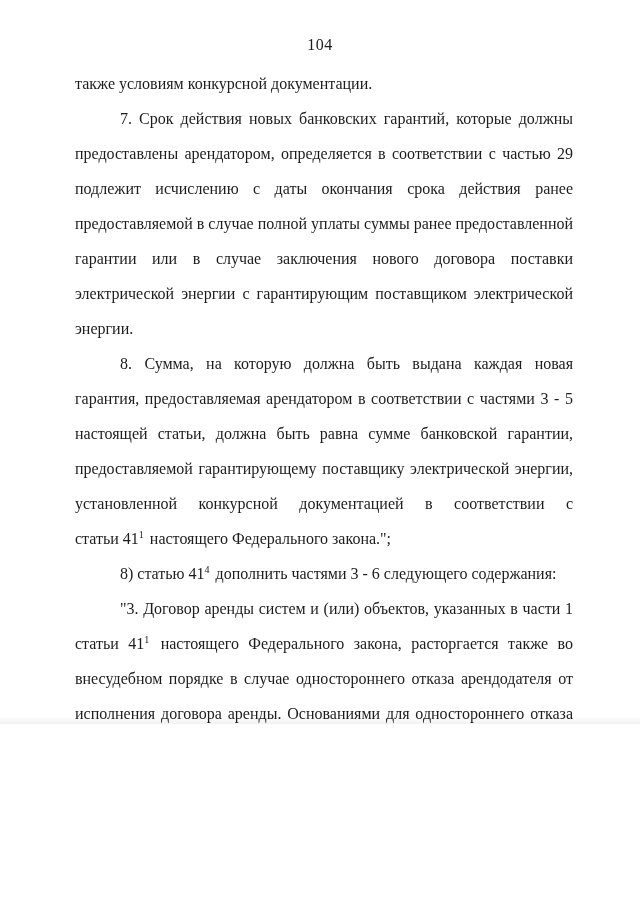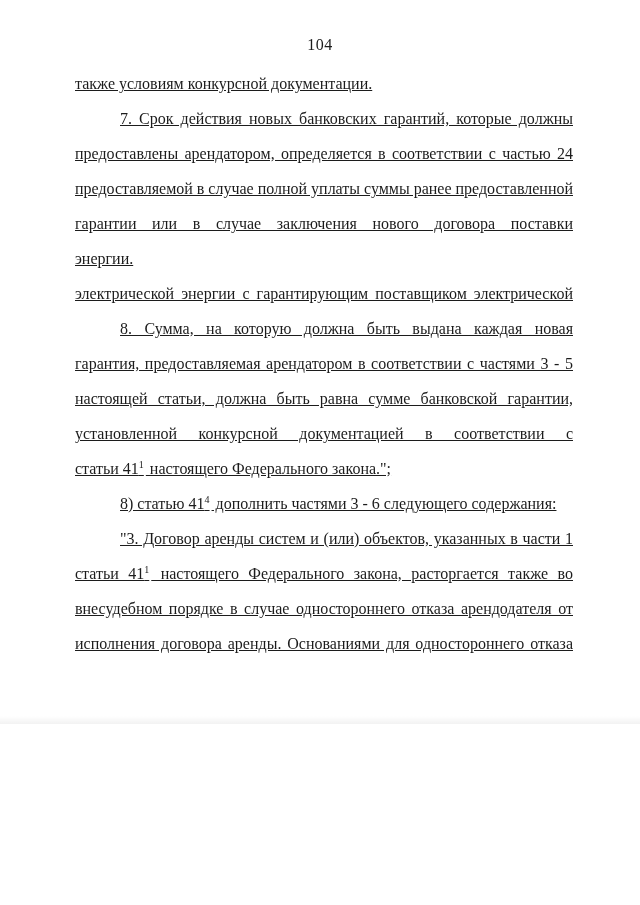--- a/index.html
+++ b/index.html
@@ -24,21 +24,20 @@
     text-align: center;
     font-size: 16px;
     letter-spacing: 0.5px;
   }
   .text-block {
     position: absolute;
     top: 66px;
     left: 75px;
     width: 498px;
     font-size: 16px;
-    text-decoration: underline;
   }
   .line {
     height: 35px;
     line-height: 35px;
     overflow: hidden;
     white-space: normal;
   }
   .line.indent {
     padding-left: 45px;
   }
@@ -66,28 +65,30 @@
 </style>
 </head>
 <body>
 
 <div class="page">
   <div class="page-number">104</div>
 
   <div class="text-block">
       <div class="line">также условиям конкурсной документации.</div>
       <div class="line indent j">7. Срок действия новых банковских гарантий, которые должны быть</div>
-      <div class="line j">предоставлены арендатором, определяется в соответствии с частью 24</div>
+      <div class="line j">предоставлены арендатором, определяется в соответствии с частью 29</div>
+      <div class="line j">подлежит исчислению с даты окончания срока действия ранее</div>
       <div class="line j">предоставляемой в случае полной уплаты суммы ранее предоставленной</div>
       <div class="line j">гарантии или в случае заключения нового договора поставки</div>
+      <div class="line j">электрической энергии с гарантирующим поставщиком электрической</div>
       <div class="line">энергии.</div>
-      <div class="line j">электрической энергии с гарантирующим поставщиком электрической</div>
       <div class="line indent j">8. Сумма, на которую должна быть выдана каждая новая банковская</div>
       <div class="line j">гарантия, предоставляемая арендатором в соответствии с частями 3 - 5</div>
       <div class="line j">настоящей статьи, должна быть равна сумме банковской гарантии,</div>
+      <div class="line j">предоставляемой гарантирующему поставщику электрической энергии,</div>
       <div class="line j">установленной конкурсной документацией в соответствии с требованиями</div>
       <div class="line">статьи 41<sup>1</sup> настоящего Федерального закона.";</div>
       <div class="line indent">8) статью 41<sup>4</sup> дополнить частями 3 - 6 следующего содержания:</div>
       <div class="line indent j">"3. Договор аренды систем и (или) объектов, указанных в части 1</div>
       <div class="line j">статьи 41<sup>1</sup> настоящего Федерального закона, расторгается также во</div>
       <div class="line j">внесудебном порядке в случае одностороннего отказа арендодателя от</div>
       <div class="line j">исполнения договора аренды. Основаниями для одностороннего отказа</div>
     </div>
 
   <div class="scan-shadow-bottom"></div>

